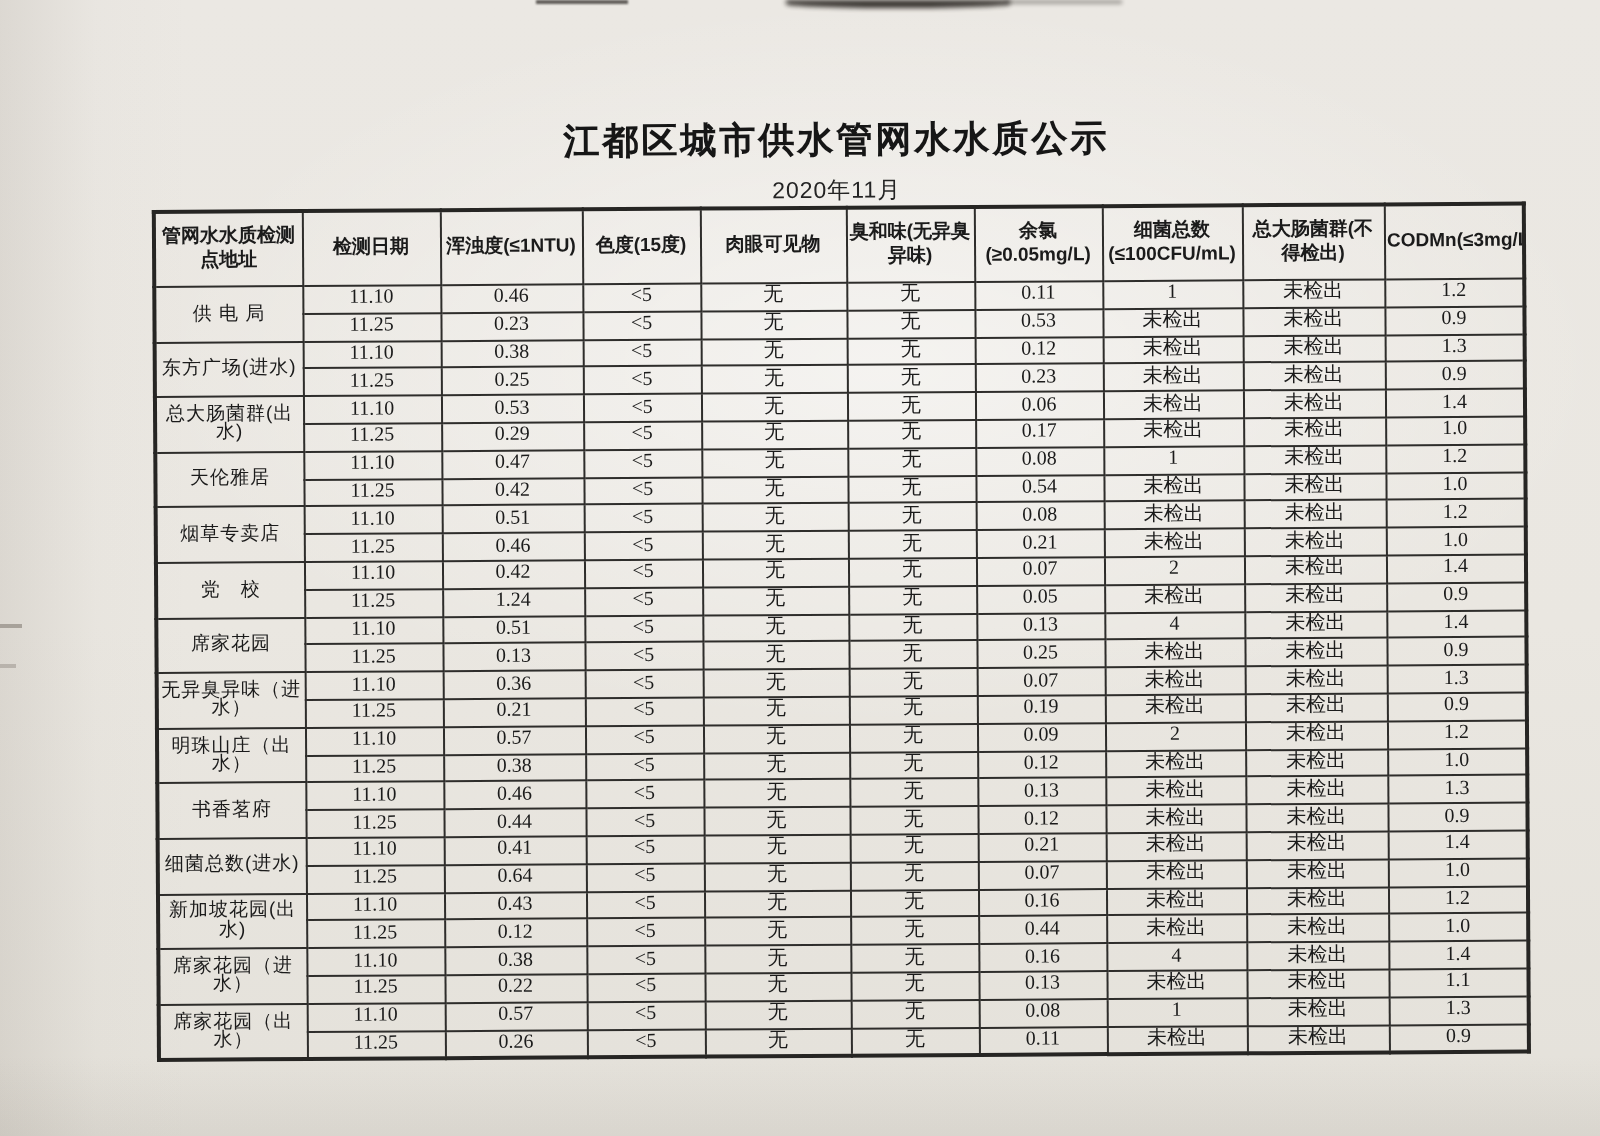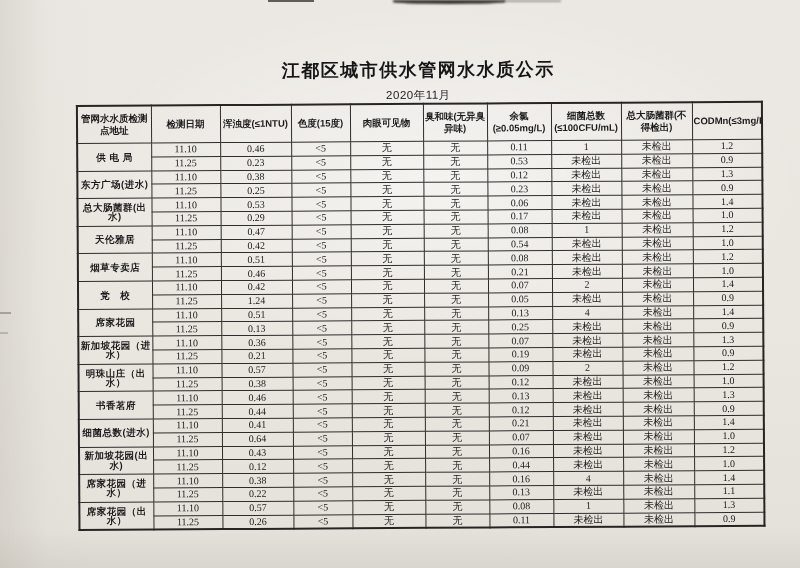--- a/index.html
+++ b/index.html
@@ -41,21 +41,21 @@
   table.wq thead th{
     height:36px;font-size:9.5px;font-weight:bold;line-height:1.3;
     font-family:"Liberation Sans","DejaVu Sans",sans-serif;
   }
   table.wq tbody td{
     height:12.8px;font-size:10px;line-height:1;
     font-family:"Liberation Serif","DejaVu Serif",serif;
   }
   table.wq tbody td.loc{
     font-family:"Liberation Sans","DejaVu Sans",sans-serif;
-    font-size:9.5px;font-weight:bold;letter-spacing:0.5px;margin-top:45px;
+    font-size:9.5px;font-weight:normal;letter-spacing:0.5px;margin-top:45px;
   }
   col.c0{width:74px;} col.c1{width:69px;} col.c2{width:71px;}
   col.c3{width:59px;} col.c4{width:73px;} col.c5{width:64px;}
   col.c6{width:64px;} col.c7{width:70px;} col.c8{width:71px;}
   col.c9{width:70px;}
   .streak{position:absolute;background:#17130f;pointer-events:none;}
   .streak.s1{left:268px;top:0;width:46px;height:2px;opacity:.65;filter:blur(0.6px);}
   .streak.s2{left:393px;top:0;width:112px;height:4px;opacity:.85;filter:blur(1.2px);border-radius:0 0 60% 60%;}
   .streak.s3{left:503px;top:0;width:58px;height:2px;opacity:.35;filter:blur(1px);}
   .dash1{position:absolute;left:0;top:312px;width:11px;height:2px;background:#9a948c;opacity:.8;}
@@ -263,21 +263,21 @@
           <td>0.13</td>
           <td>&lt;5</td>
           <td>无</td>
           <td>无</td>
           <td>0.25</td>
           <td>未检出</td>
           <td>未检出</td>
           <td>0.9</td>
         </tr>
         <tr>
-          <td rowspan="2" class="loc">新加坡花园（进水）</td>
+          <td rowspan="2" class="loc">无异臭异味（进水）</td>
           <td>11.10</td>
           <td>0.36</td>
           <td>&lt;5</td>
           <td>无</td>
           <td>无</td>
           <td>0.07</td>
           <td>未检出</td>
           <td>未检出</td>
           <td>1.3</td>
         </tr>

